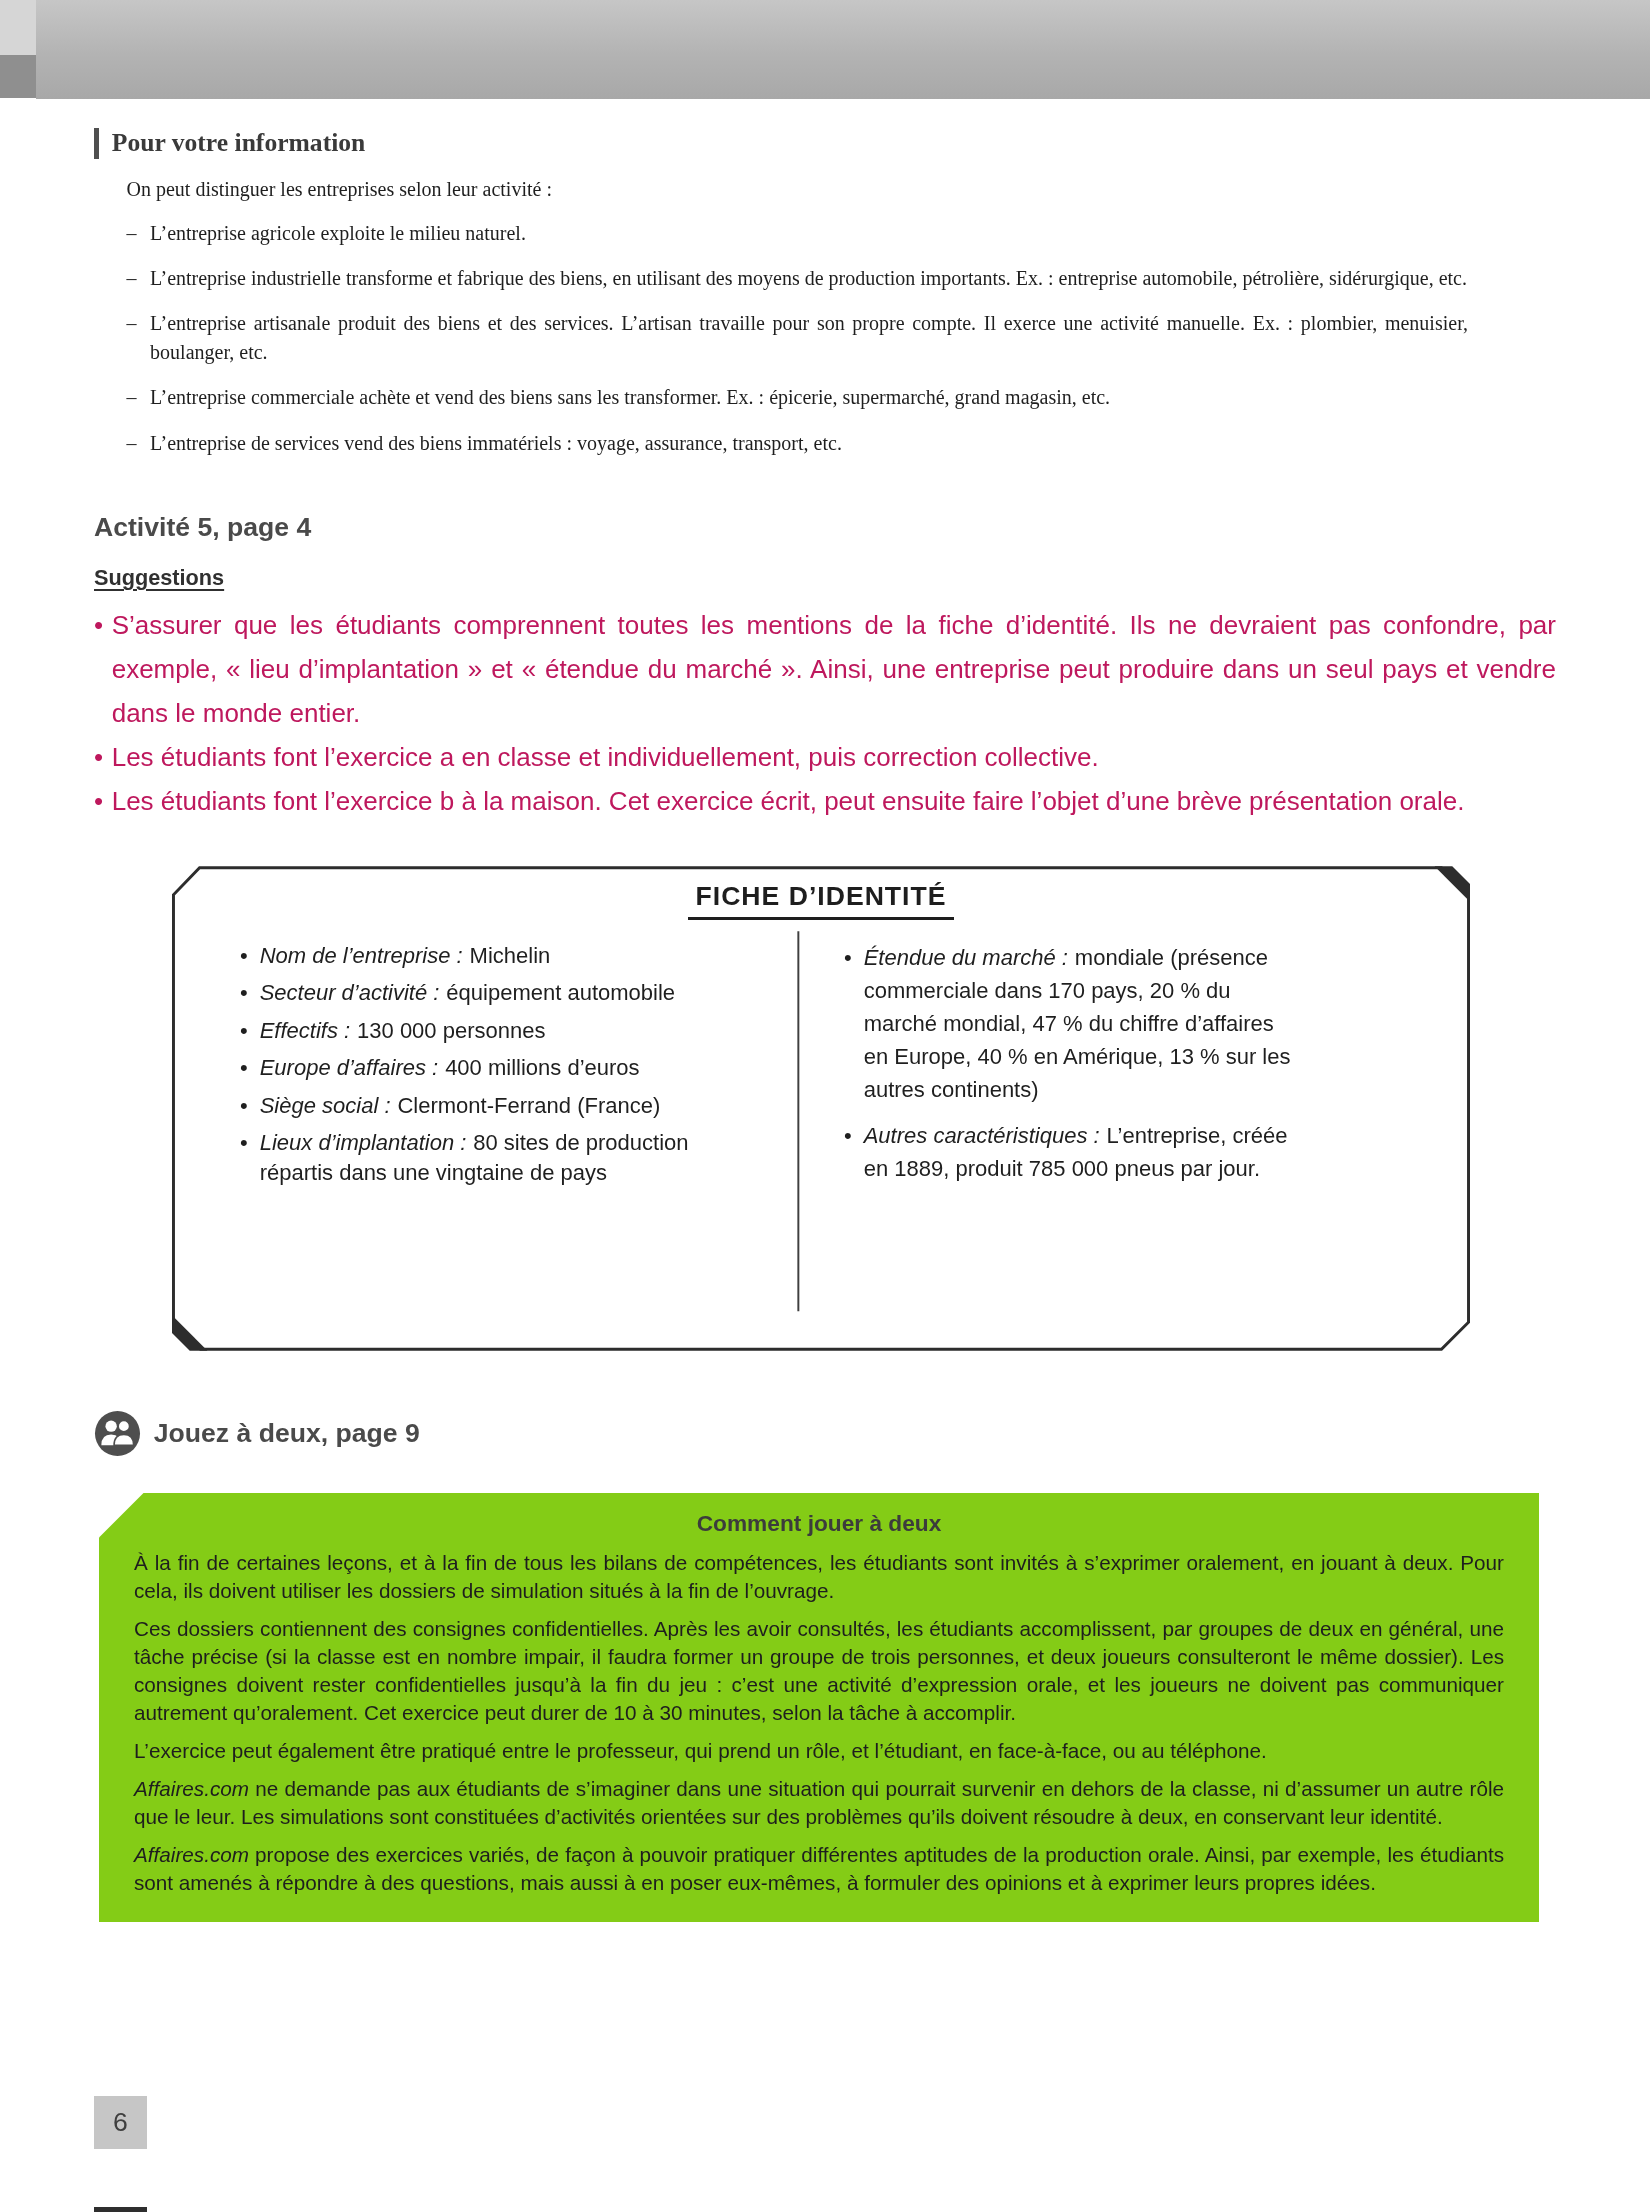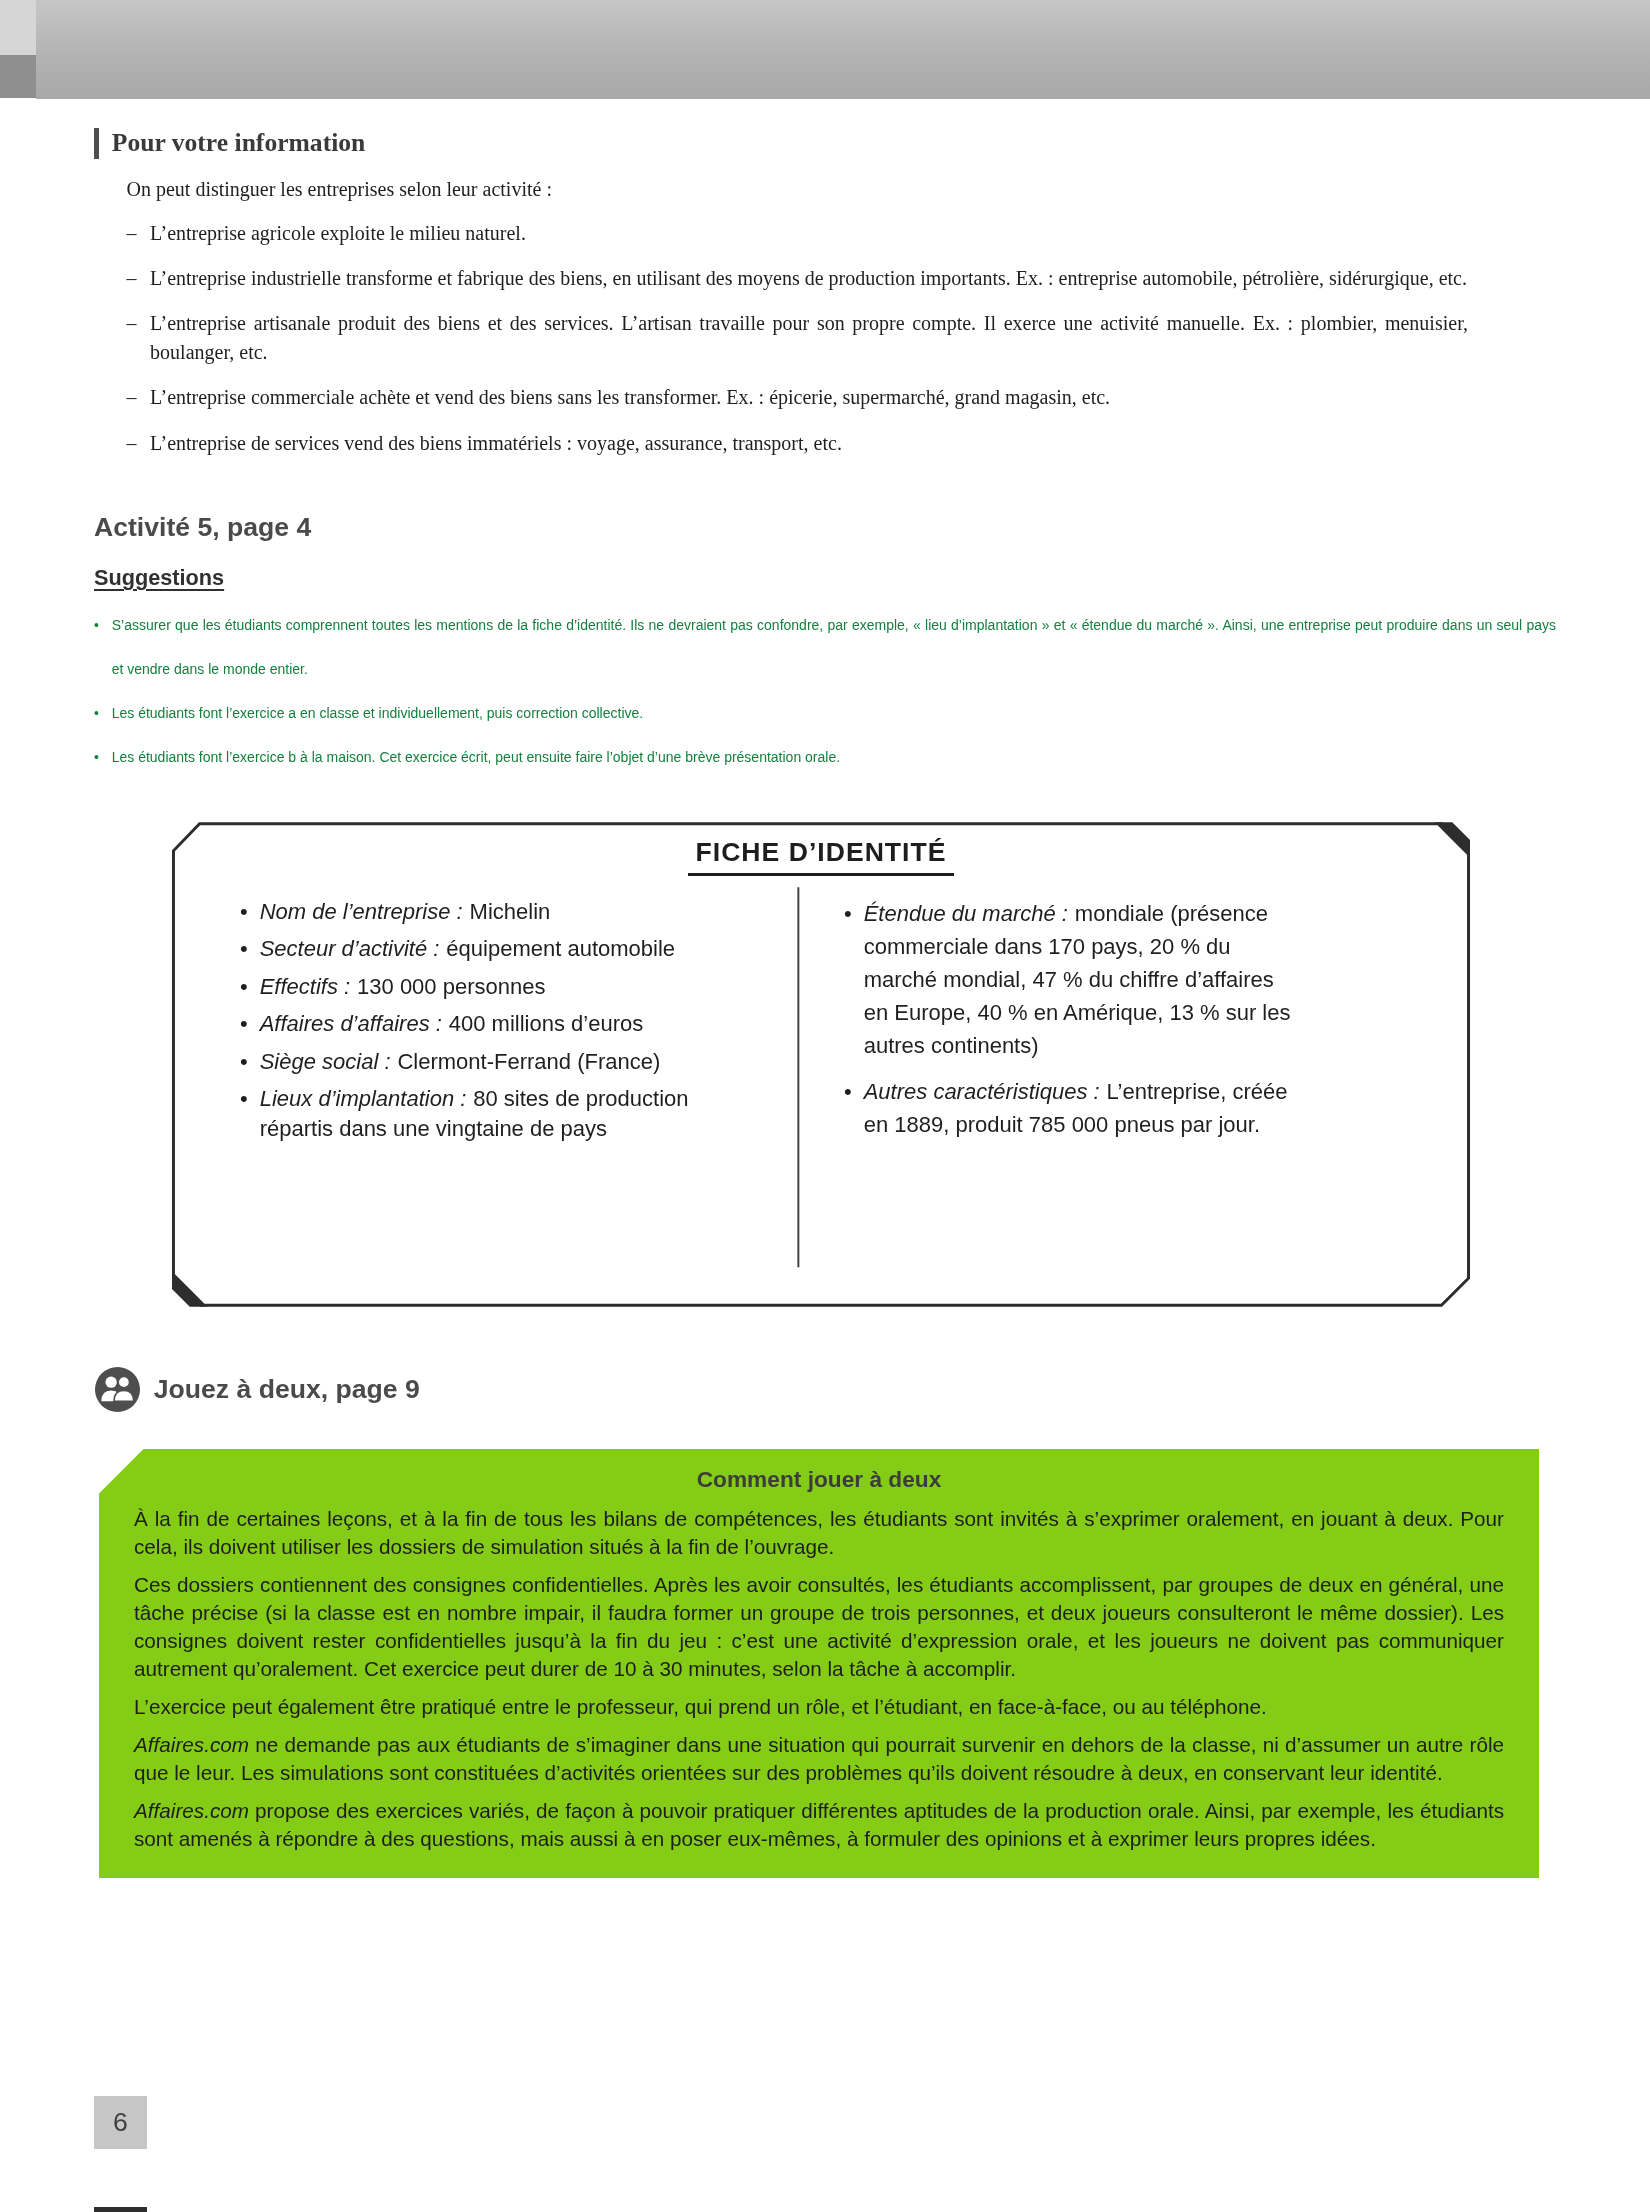--- a/index.html
+++ b/index.html
@@ -25,21 +25,21 @@
   .info-list{list-style:none;margin:0;padding:0;}
   .info-item{position:relative;padding-left:23.6px;margin-bottom:16.7px;text-align:justify;}
   .info-item::before{content:"\2013";position:absolute;left:0;top:0;}
   .info-item:last-child{margin-bottom:0;}
 
   
   .activite-title{margin:55px 94px 0 94px;font-size:26.6px;font-weight:bold;color:#4a4a4a;}
   .suggestions-title{margin:21.7px 94px 0 94px;font-size:21.7px;font-weight:bold;color:#303030;
     text-decoration:underline;text-underline-offset:3.9px;}
   .sugg-list{list-style:none;margin:11.8px 94px 0 94px;padding:0;
-    font-size:14px;line-height:44px;color:#15803d;}
+    font-size:26px;line-height:44px;color:#be185d;}
   .sugg-item{position:relative;padding-left:17.7px;text-align:justify;}
   .sugg-item::before{content:"\2022";position:absolute;left:0;top:0;}
 
   
   .fiche{position:relative;width:1298px;height:485px;margin:43px 0 0 172px;}
   .fiche .frame{position:absolute;left:0;top:0;}
   .fiche-title{position:absolute;left:0;right:0;top:15.8px;text-align:center;}
   .fiche-title span{display:inline-block;font-size:26.6px;font-weight:bold;letter-spacing:1px;
     color:#1e1e1e;border-bottom:3px solid #1e1e1e;padding:0 7.9px 4.9px;}
   .fiche-col{position:absolute;top:75px;list-style:none;margin:0;padding:0;
@@ -107,21 +107,21 @@
     <polygon points="0,456 36,492 18,492 0,474" fill="#2d2d2d"></polygon>
     <line x1="636" y1="66" x2="636" y2="452" stroke="#3f3f3f" stroke-width="2"></line>
   </svg>
   <div class="fiche-title">
     <span>FICHE D’IDENTITÉ</span>
   </div>
   <ul class="fiche-col fiche-left">
     <li class="fiche-item"><span class="fiche-label">Nom de l’entreprise :</span><span>Michelin</span></li>
     <li class="fiche-item"><span class="fiche-label">Secteur d’activité :</span><span>équipement automobile</span></li>
     <li class="fiche-item"><span class="fiche-label">Effectifs :</span><span>130 000 personnes</span></li>
-    <li class="fiche-item"><span class="fiche-label">Affaires d’affaires :</span><span>400 millions d’euros</span></li>
+    <li class="fiche-item"><span class="fiche-label">Europe d’affaires :</span><span>400 millions d’euros</span></li>
     <li class="fiche-item"><span class="fiche-label">Siège social :</span><span>Clermont-Ferrand (France)</span></li>
     <li class="fiche-item"><span class="fiche-label">Lieux d’implantation :</span><span>80 sites de production répartis dans une vingtaine de pays</span></li>
   </ul>
   <ul class="fiche-col fiche-right">
     <li class="fiche-item"><span class="fiche-label">Étendue du marché :</span><span>mondiale (présence commerciale dans 170 pays, 20 % du marché mondial, 47 % du chiffre d’affaires en Europe, 40 % en Amérique, 13 % sur les autres continents)</span></li>
     <li class="fiche-item"><span class="fiche-label">Autres caractéristiques :</span><span>L’entreprise, créée en 1889, produit 785 000 pneus par jour.</span></li>
   </ul>
 </section>
 
 <div class="jouez">

